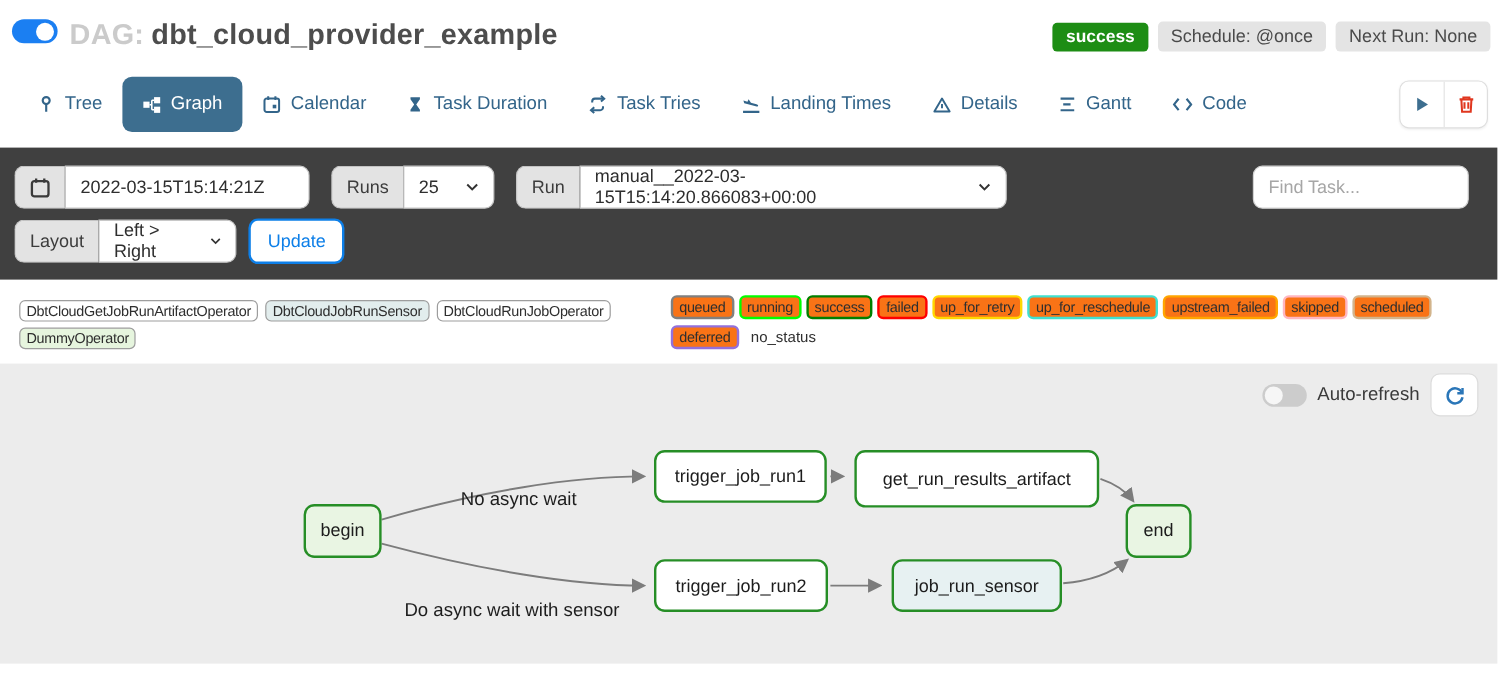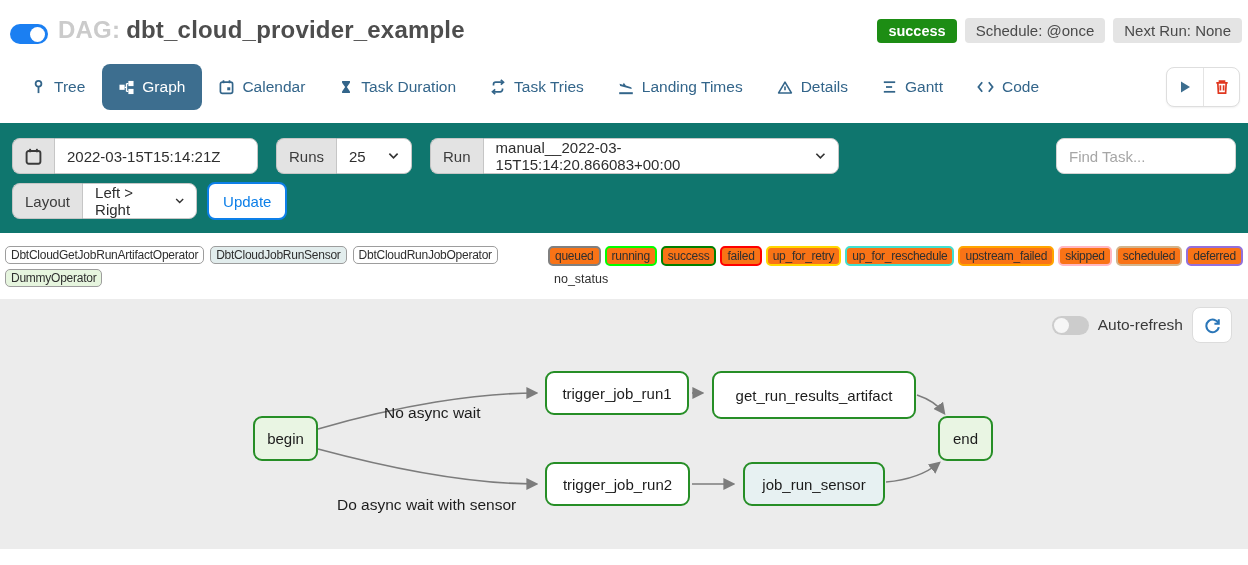--- a/index.html
+++ b/index.html
@@ -1,21 +1,21 @@
 <!DOCTYPE html>
 <html><head>
 <meta charset="utf-8">
 <style>
   * { box-sizing: border-box; margin: 0; padding: 0; }
   html,body { width:1248px; height:565px; background:#fff; overflow:hidden;
     font-family:"Liberation Sans", sans-serif; color:#3c3c3c; }
   .page { position:relative; width:1248px; height:565px; }
 
   
-  .header { display:flex; align-items:flex-end; padding:16px 10px 0 10px; position:relative; }
+  .header { display:flex; align-items:flex-start; padding:16px 10px 0 10px; position:relative; }
   .toggle { width:38px; height:20px; border-radius:10px; background:#1b7ff2; position:relative; cursor:pointer; flex:0 0 auto; }
   .toggle .knob { position:absolute; top:2.5px; right:3px; width:15px; height:15px; border-radius:50%; background:#fff; }
   .dag-title { margin-left:10px; font-size:24px; font-weight:bold; letter-spacing:.2px; }
   .dag-title .muted { color:#cbcbcb; margin-right:6px; }
   .dag-title .name { color:#4d4d4d; }
   .header-badges { position:absolute; right:6px; top:18px; display:flex; gap:8px; align-items:center; }
   .badge-pill { font-size:15px; padding:4px 11px; border-radius:4px; background:#e4e4e4; color:#4a4a4a; }
   .badge-success { background:#1d8d14; color:#fff; font-weight:bold; font-size:14.5px; }
 
   
@@ -23,39 +23,39 @@
   .tab { display:flex; align-items:center; gap:8px; padding:0 17px; height:46px; font-size:15.5px;
          color:#33658a; cursor:pointer; white-space:nowrap; }
   .tab svg { flex:0 0 auto; }
   .tab.active { background:#3d6e8f; color:#fff; border-radius:8px; }
   .tab-actions { position:absolute; right:8px; top:3px; display:flex; background:#fff;
      border:1px solid #dedede; border-radius:8px; box-shadow:0 1px 2px rgba(0,0,0,.06); overflow:hidden; }
   .tab-actions .act { width:36px; height:38px; display:flex; align-items:center; justify-content:center; cursor:pointer; }
   .tab-actions .act + .act { border-left:1px solid #e4e4e4; }
 
   
-  .filter-panel { margin-top:13px; background:#0f766e; padding:15px 12px 13px 12px; }
+  .filter-panel { margin-top:13px; background:#404040; padding:15px 24px 13px 12px; }
   .frow { display:flex; align-items:center; }
   .frow + .frow { margin-top:8px; }
   .igroup { display:flex; align-items:stretch; height:36px; }
   .addon { display:flex; align-items:center; padding:0 12px; background:#e3e3e3;
      border:1px solid #c6c6c6; border-right:none; border-radius:8px 0 0 8px; font-size:15px; color:#3c3c3c; }
   .field { display:flex; align-items:center; background:#fff; border:1px solid #c6c6c6;
      border-radius:0 8px 8px 0; font-size:15px; padding:0 12px; color:#2e2e2e; }
   input.field { outline:none; }
   .selectbox { gap:14px; cursor:pointer; justify-content:space-between; }
   .gap { width:18px; flex:0 0 auto; }
   .find-task { margin-left:auto; width:180px; height:36px; border:1px solid #d3d3d3; border-radius:8px;
      padding:0 12px; font-size:15px; background:#fff; outline:none; }
   .find-task::placeholder { color:#a6a6a6; }
   .btn-update { margin-left:10px; height:38px; padding:0 14px; background:#fff; border:2px solid #0d7fe8;
      color:#0d7fe8; border-radius:8px; font-size:15px; cursor:pointer; font-family:inherit; }
 
   
-  .legend { display:flex; margin-top:13px; padding:0 5px; align-items:flex-start; }
+  .legend { display:flex; margin-top:13px; padding:0 16px; align-items:flex-end; }
   .legend-ops { width:543px; display:flex; flex-wrap:wrap; gap:5px 6px; }
   .legend-states { flex:1; display:flex; flex-wrap:wrap; gap:5px 4px; align-items:center; }
   .lbadge { font-size:12px; letter-spacing:-0.25px; padding:1px 5px; border-radius:5px;
      border:1px solid #9d9d9d; color:#2f2f2f; background:#f97316; white-space:nowrap; cursor:pointer; }
   .sbadge { border-width:2px; }
   .nostatus { font-size:12.5px; padding:1px 6px; color:#2f2f2f; }
 
   
   .graph-panel { margin-top:12px; position:relative; height:250px; background:#ececec; }
   .autorefresh { position:absolute; top:8px; right:16px; display:flex; align-items:center; gap:9px; }

